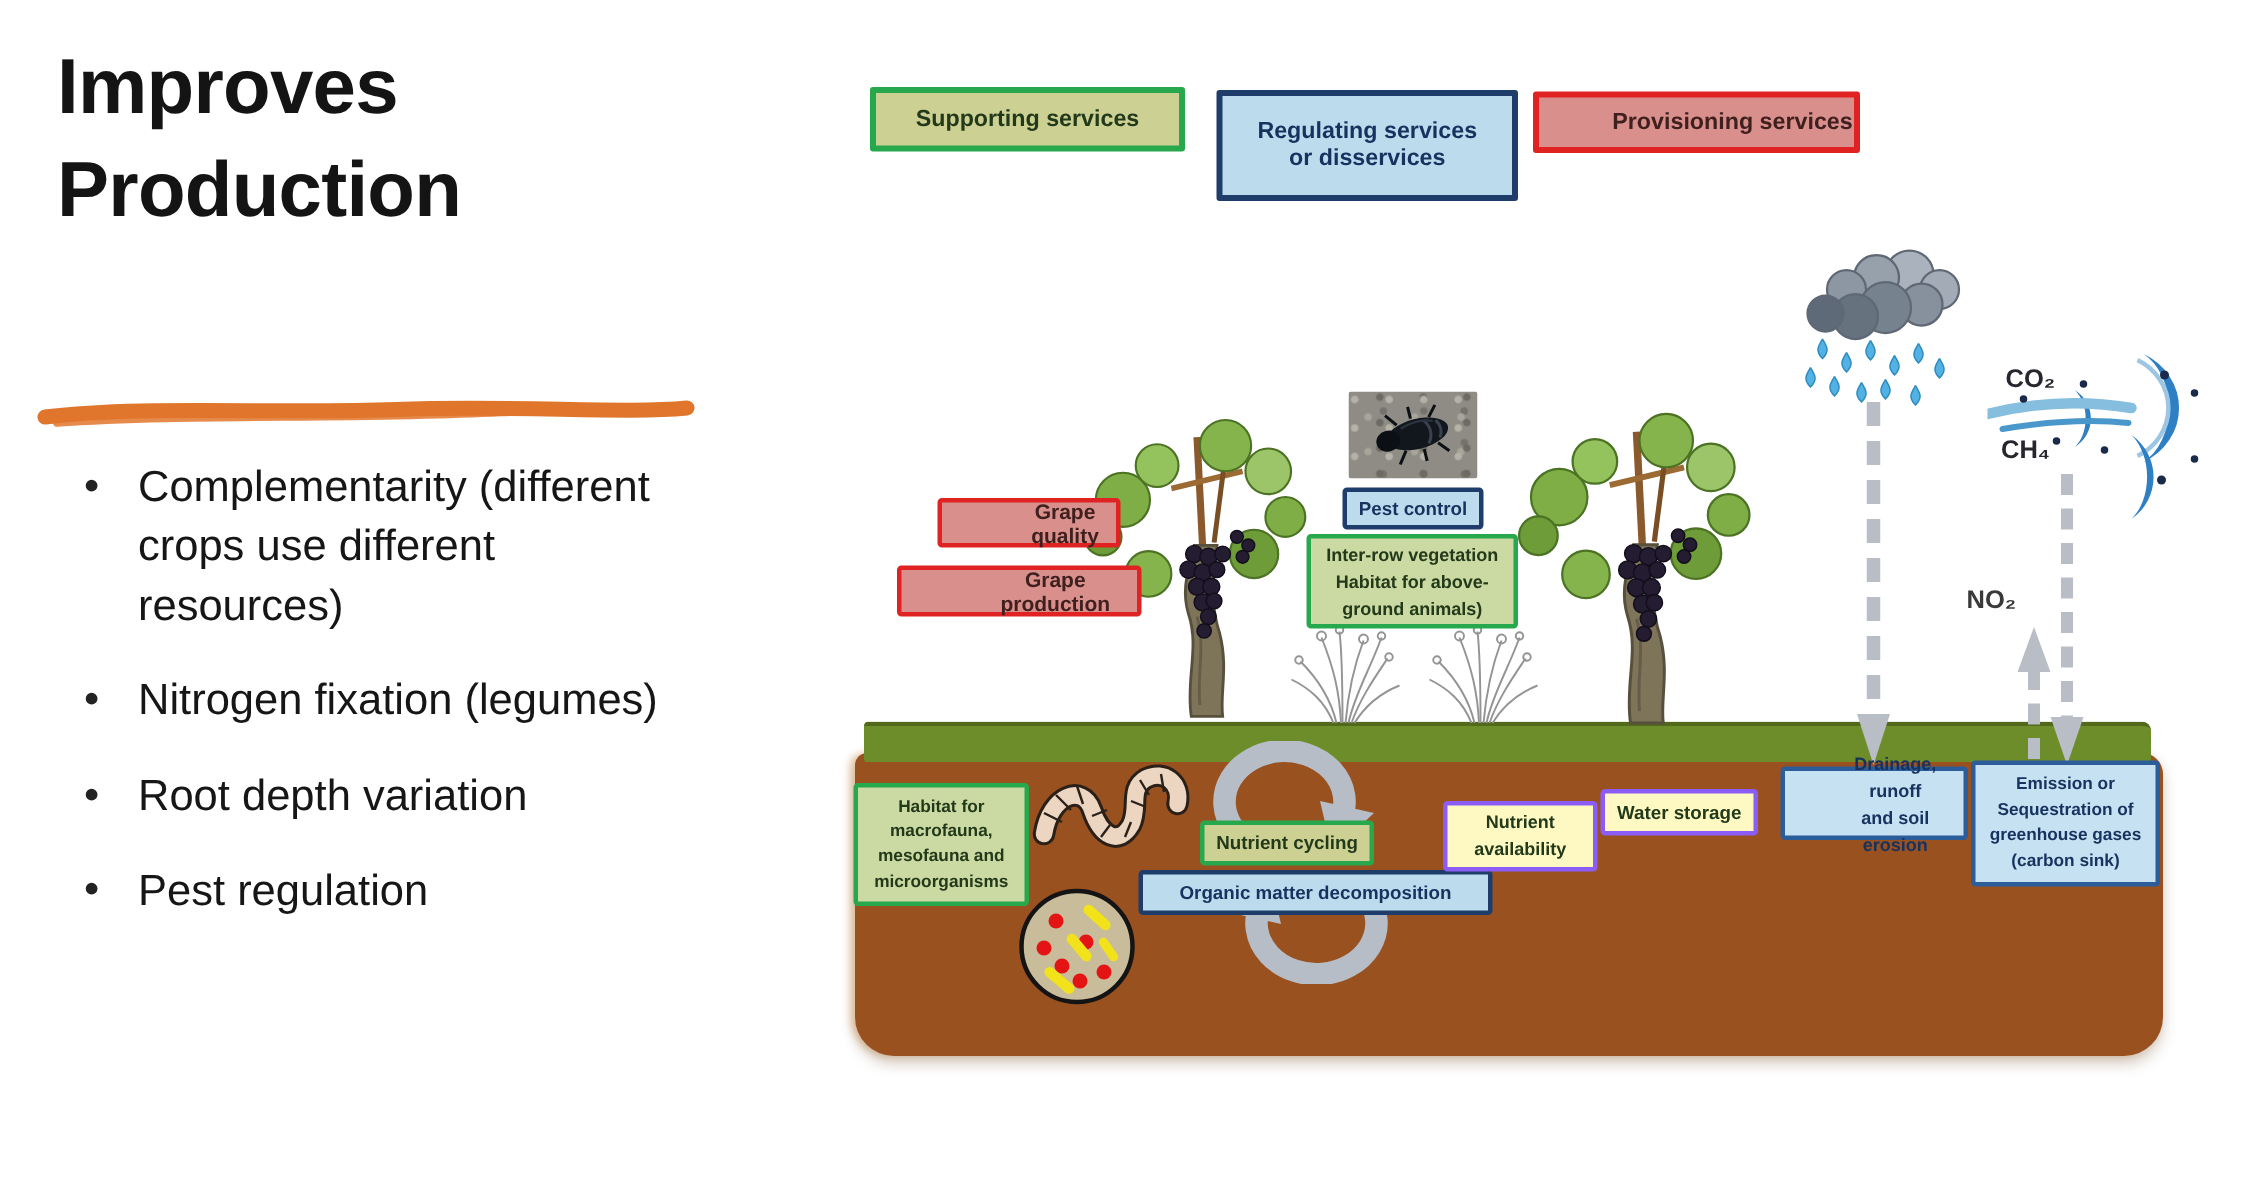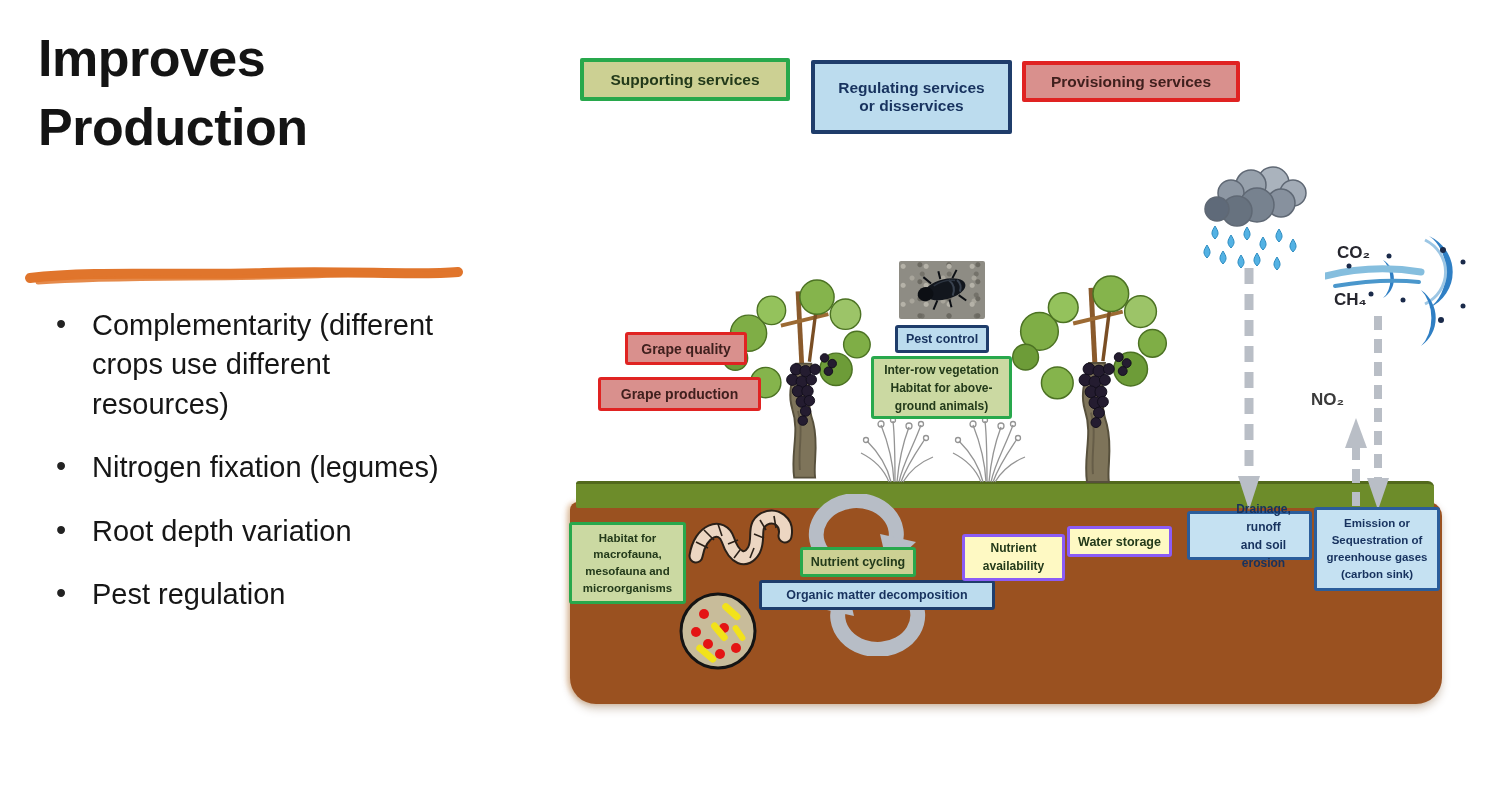--- a/index.html
+++ b/index.html
@@ -23,21 +23,21 @@
 
   
   .box { position:absolute; display:flex; flex-direction:column; justify-content:center;
          align-items:center; text-align:center; font-weight:700; border-radius:3px;
          z-index:5; }
   .b-green  { background:#cbd9a2; border:3px solid #28a84c; color:#233a1a;text-align:center; }
   .b-khaki  { background:#ccd093; border:3px solid #28a84c; color:#233a1a; }
   .b-paleg  { background:#fef9c3; border:3px solid #8b5cf6; color:#233a1a; }
   .b-blue   { background:#bcdcee; border:3px solid #1f3d6b; color:#17325e; }
   .b-blue2  { background:#c5e1f2; border:3px solid #2b5d9b; color:#17325e; }
-  .b-red    { background:#d9908d; border:3px solid #e02322; color:#40201e; }
+  .b-red    { background:#d9908d; border:3px solid #e02322; color:#40201e;padding-left:48px; }
   .legend-box { font-size:15.5px; border-width:4px; border-radius:2px; z-index:6; }
 
   
   .grass { left:576px; top:481px; width:858px; height:27px; background:#6d8c2a;
            border-top:3px solid #52691c; border-radius:3px 6px 2px 2px; z-index:2; }
   .soil  { left:570px; top:502px; width:872px; height:202px; background:#9a5120;
            border-radius:8px 14px 26px 26px; z-index:1;
            box-shadow:0 5px 9px rgba(90,50,10,0.25), -3px 0 5px rgba(200,120,40,0.35); }
 
   .gas-label { position:absolute; font-size:17px; font-weight:700; color:#26262e; z-index:7; }

